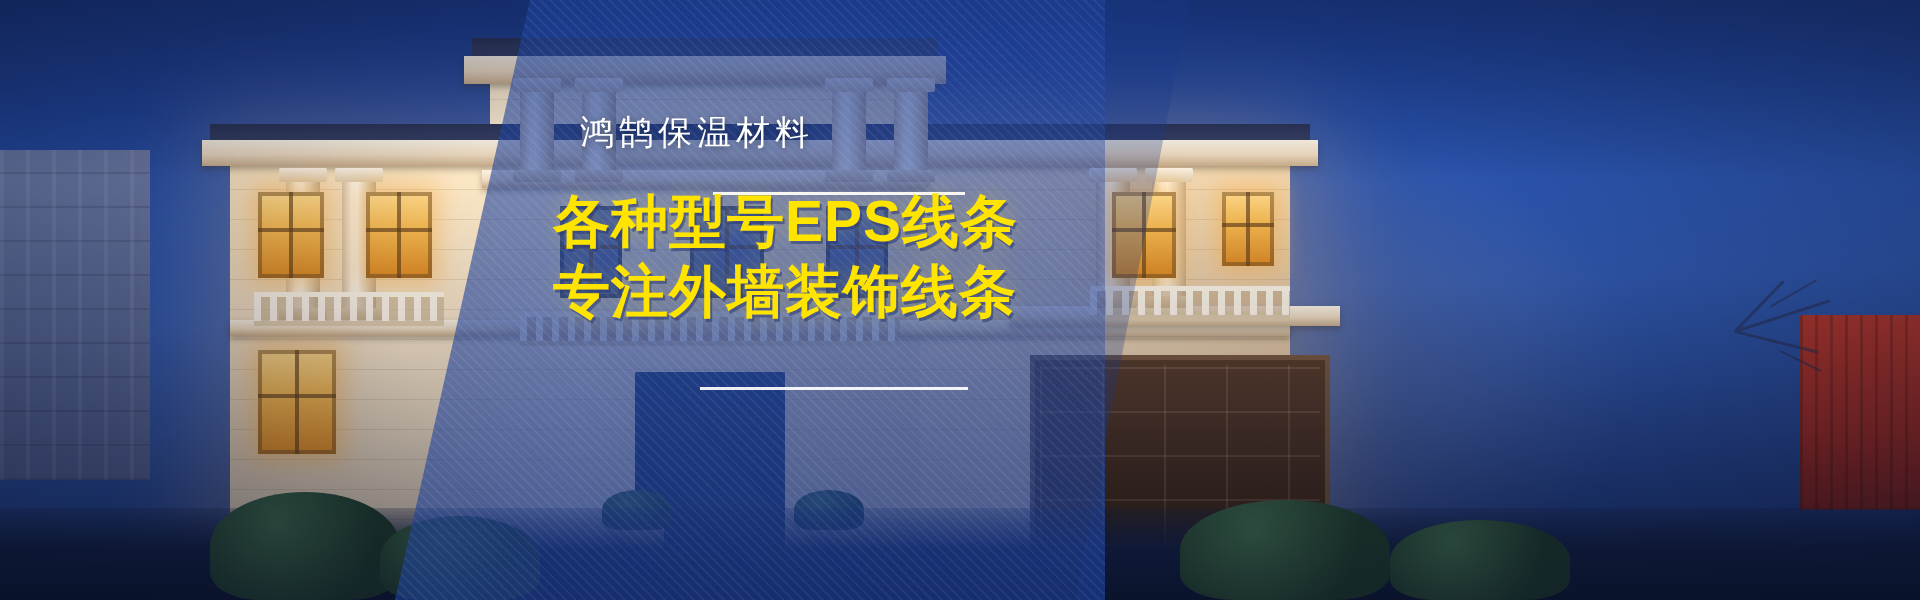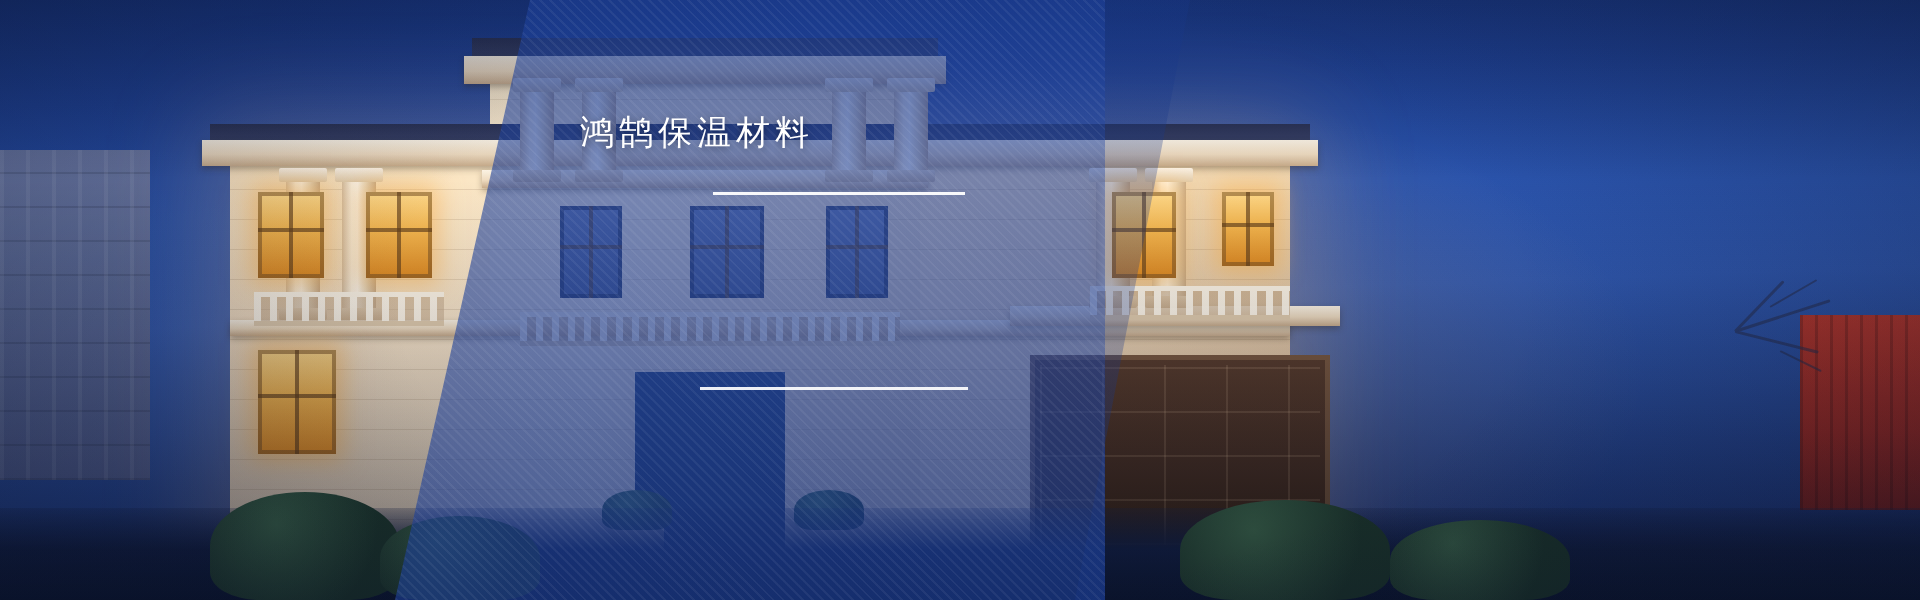--- a/index.html
+++ b/index.html
@@ -346,19 +346,21 @@
   <div class="overlay-panel-2"></div>
   <div class="overlay-hatch"></div>
 
   <div class="text-block">
 
     <div class="eyebrow">鸿鹄保温材料</div>
 
     <div class="rule-top"></div>
 
     <div class="headline">
+      <span class="ln">各种型号EPS线条</span>
+      <span class="ln">专注外墙装饰线条</span>
     </div>
 
     <div class="rule-bottom"></div>
 
   </div>
 
 </div>
 
 </body></html>

